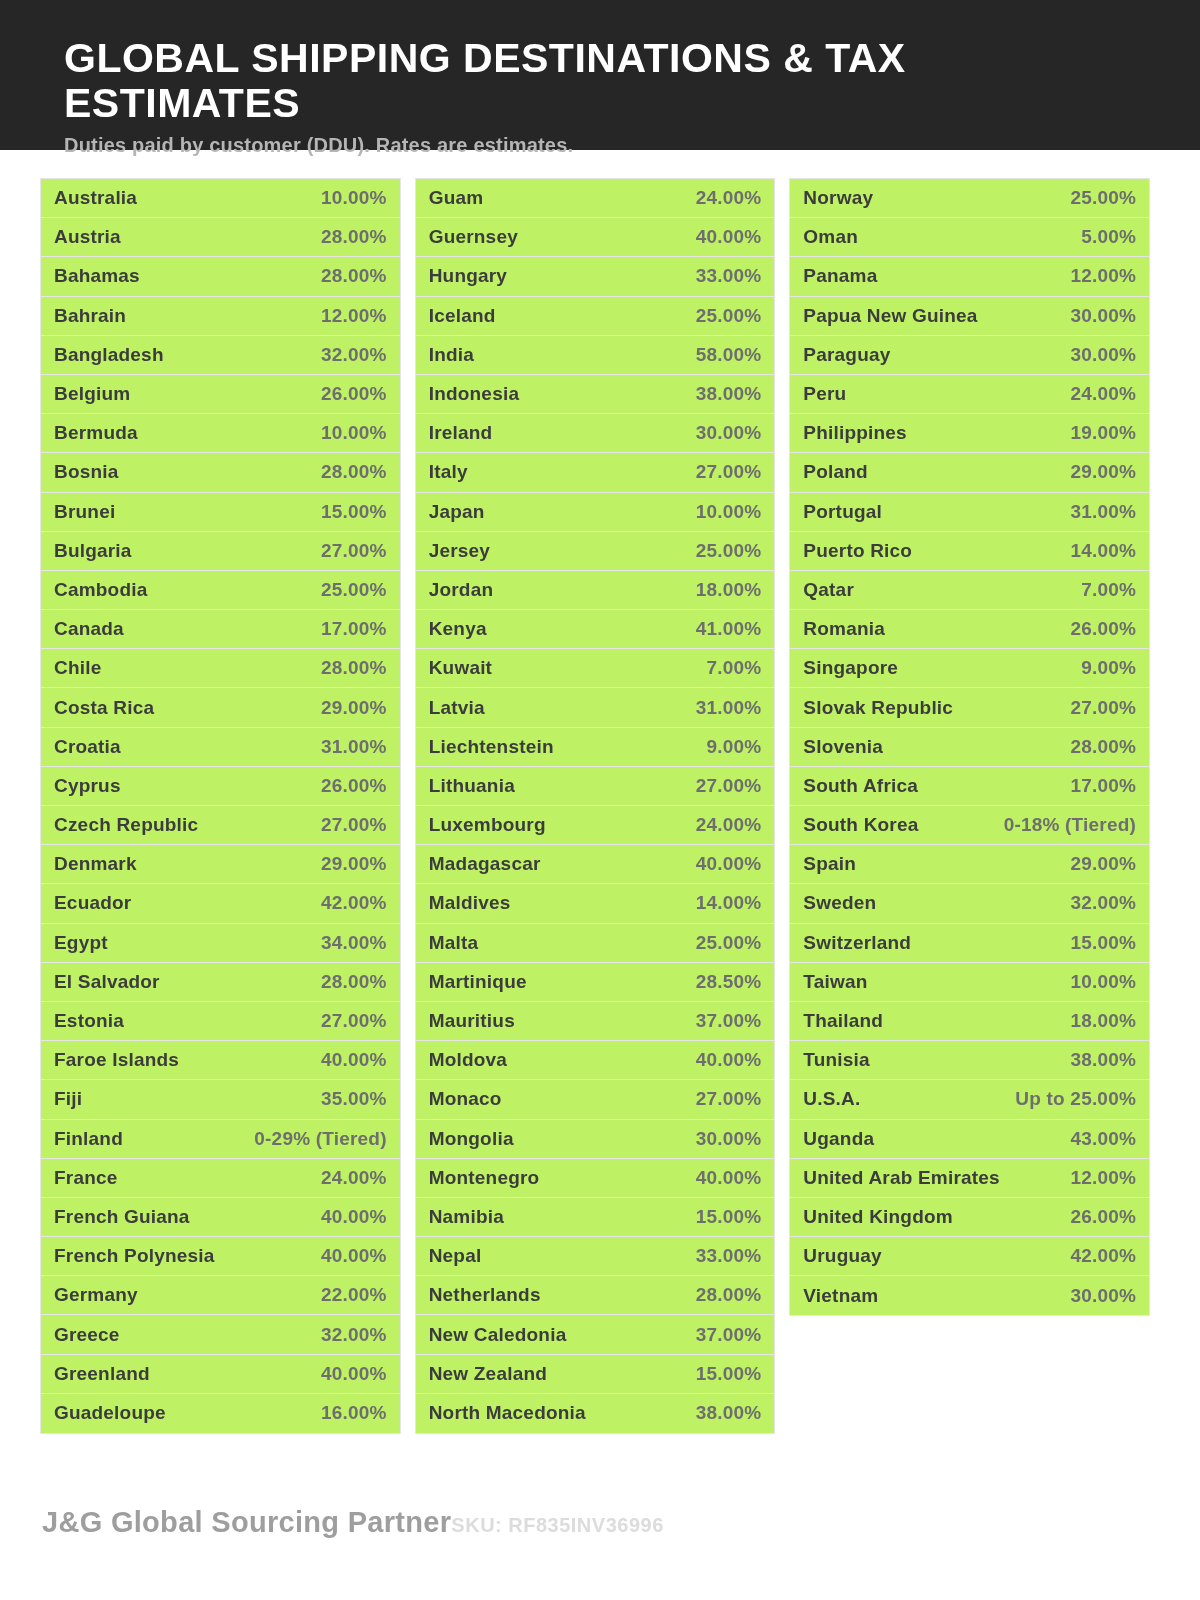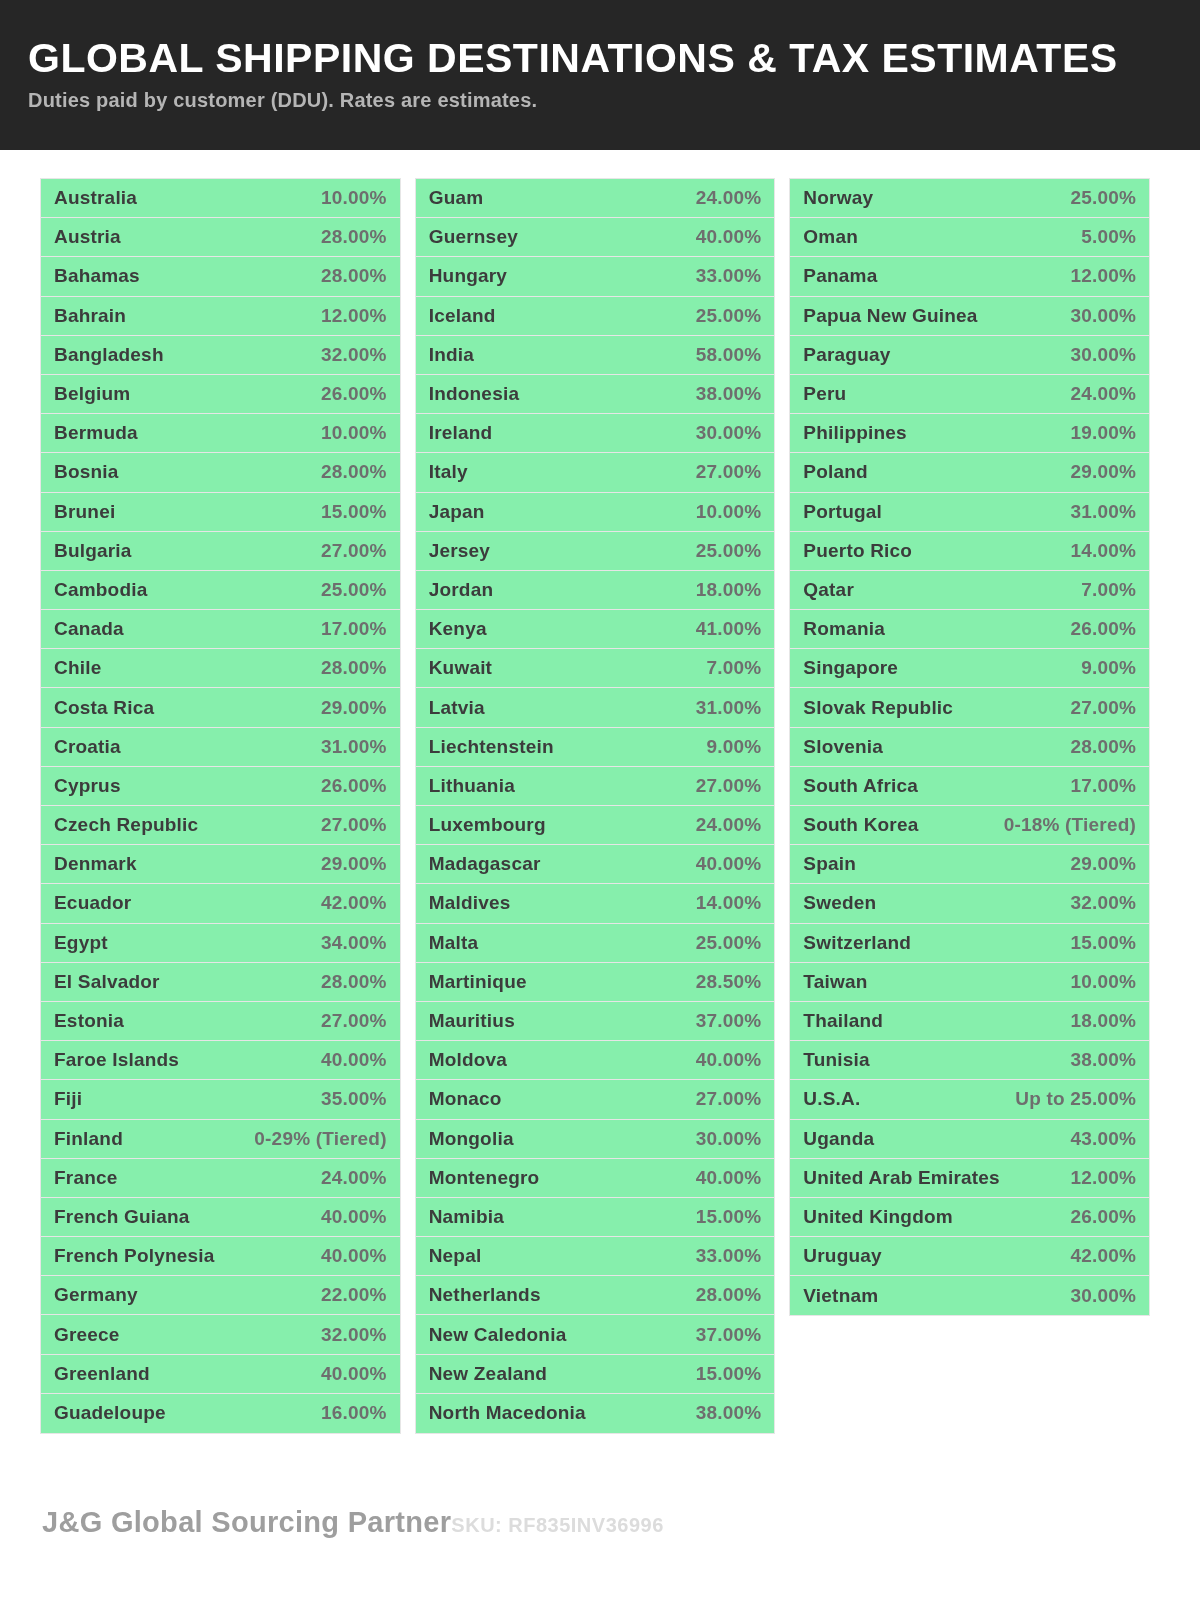--- a/index.html
+++ b/index.html
@@ -17,21 +17,21 @@
   html,body{width:1200px;height:1600px;}
   body{
     position:relative;
     background:var(--page-bg);
     font-family:"Liberation Sans", sans-serif;
     overflow:hidden;
   }
   .header{
     width:1200px;height:150px;
     background:var(--header-bg);
-    padding:36px 52px 0 28px;
+    padding:36px 52px 0 64px;
   }
   .title{
     color:var(--title-color);
     font-size:41px;
     font-weight:bold;
     letter-spacing:0.5px;
     line-height:1.1;
   }
   .subtitle{
     color:var(--subtitle-color);
@@ -42,21 +42,21 @@
   }
   .table-area{
     display:flex;
     gap:14px;
     margin:28px 50px 0 40px;
     align-items:flex-start;
   }
   .col{
     flex:1;
     border:1px solid var(--row-border);
-    background:#86efac;
+    background:#bef264;
   }
   .row{
     height:39.2px;
     display:flex;
     align-items:center;
     justify-content:space-between;
     padding:0 13px;
     border-bottom:1px solid var(--row-border);
   }
   .row:last-child{border-bottom:none;}

